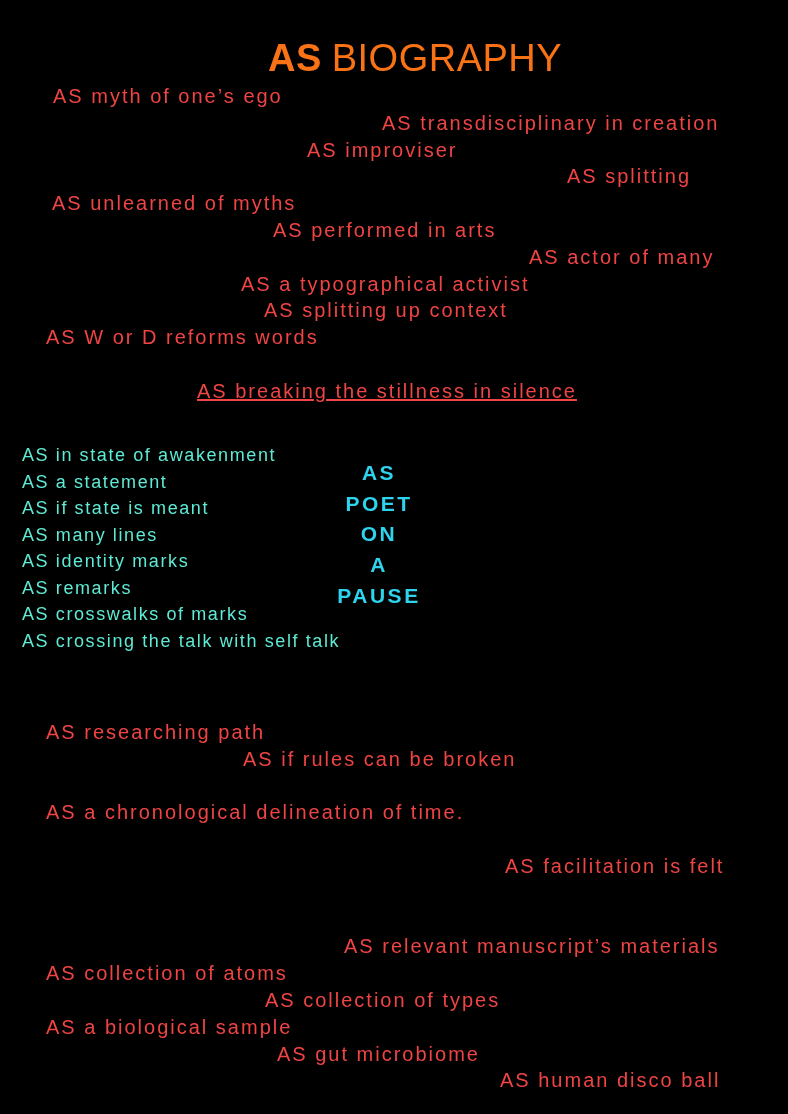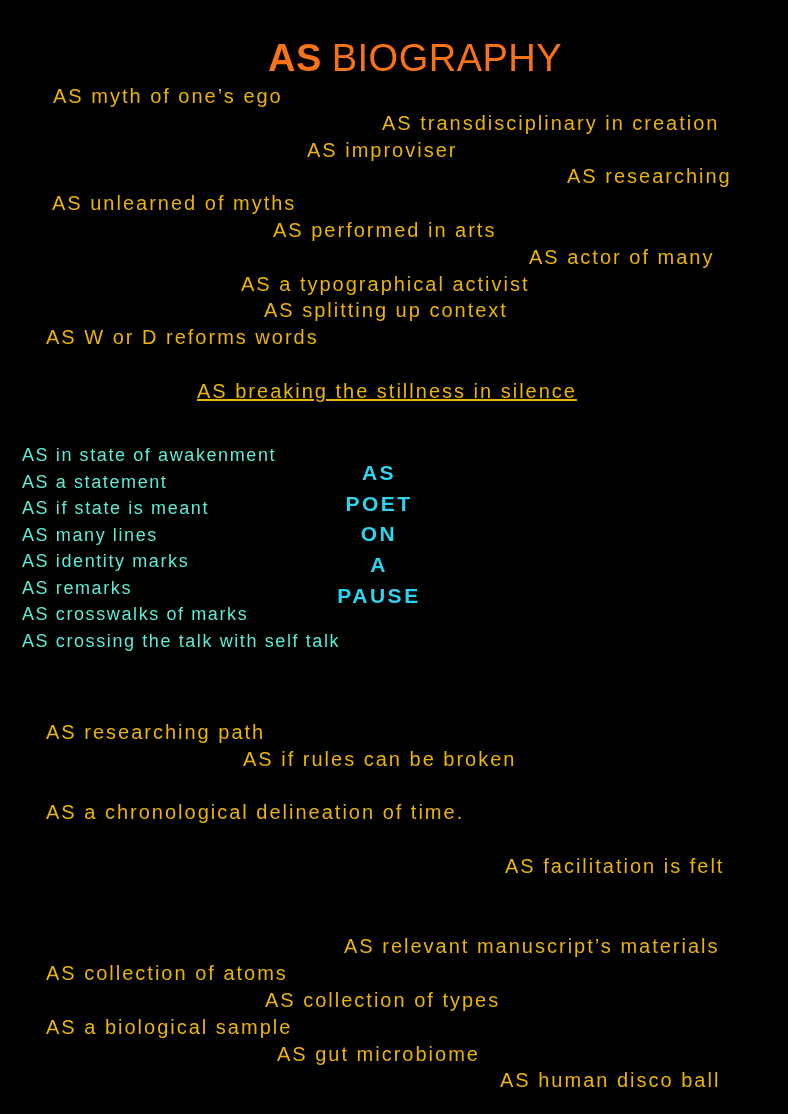--- a/index.html
+++ b/index.html
@@ -32,21 +32,21 @@
   }
   .title .title-regular {
     margin-left: 0.26em;
   }
   .ln {
     position: absolute;
     font-size: 20px;
     line-height: 23px;
     letter-spacing: 2px;
     white-space: nowrap;
-    color: #eab308;
+    color: #ef4444;
   }
   .stanza {
     position: absolute;
     left: 22px;
     top: 442px;
   }
   .stanza-line {
     font-size: 18px;
     line-height: 26.5px;
     letter-spacing: 1.6px;
@@ -72,21 +72,21 @@
 </head>
 <body>
 
 <div id="canvas">
 
   <h1 class="title"><span class="title-bold">AS</span><span class="title-regular">BIOGRAPHY</span></h1>
 
   <div class="ln" style="left:53px;  top:85px;">AS myth of one’s ego</div>
   <div class="ln" style="left:382px; top:112px;">AS transdisciplinary in creation</div>
   <div class="ln" style="left:307px; top:139px;">AS improviser</div>
-  <div class="ln" style="left:567px; top:165px;">AS researching</div>
+  <div class="ln" style="left:567px; top:165px;">AS splitting</div>
   <div class="ln" style="left:52px;  top:192px;">AS unlearned of myths</div>
   <div class="ln" style="left:273px; top:219px;">AS performed in arts</div>
   <div class="ln" style="left:529px; top:246px;">AS actor of many</div>
   <div class="ln" style="left:241px; top:273px;">AS a typographical activist</div>
   <div class="ln" style="left:46px;  top:326px;">AS W or D reforms words</div>
   <div class="ln" style="left:264px; top:299px;">AS splitting up context</div>
   <div class="ln" style="left:197px; top:380px;text-decoration:underline;">AS breaking the stillness in silence</div>
 
   <div class="stanza">
     <div class="stanza-line">AS in state of awakenment</div>

